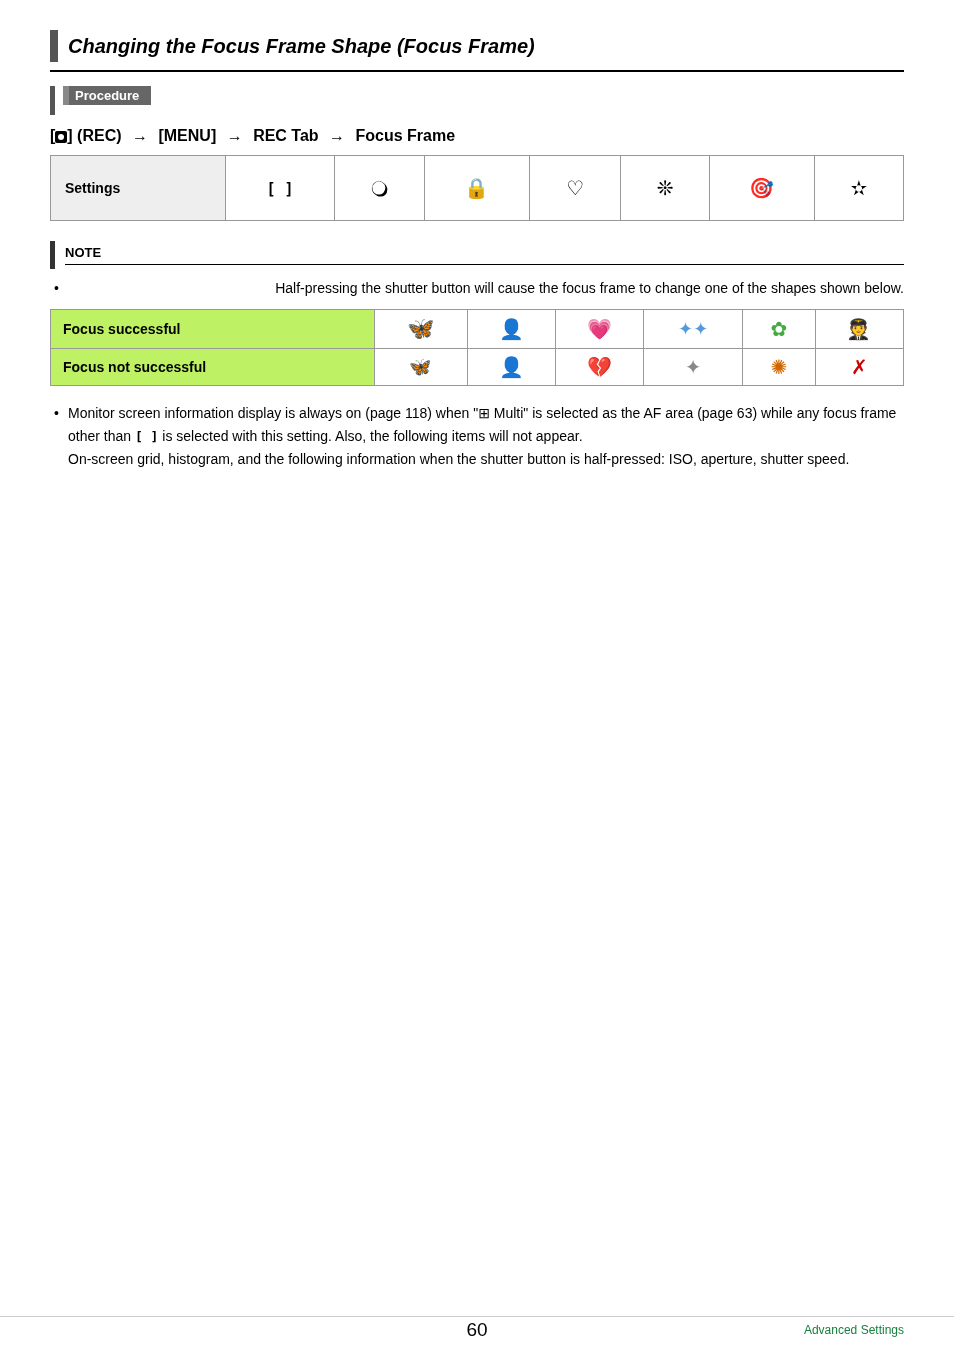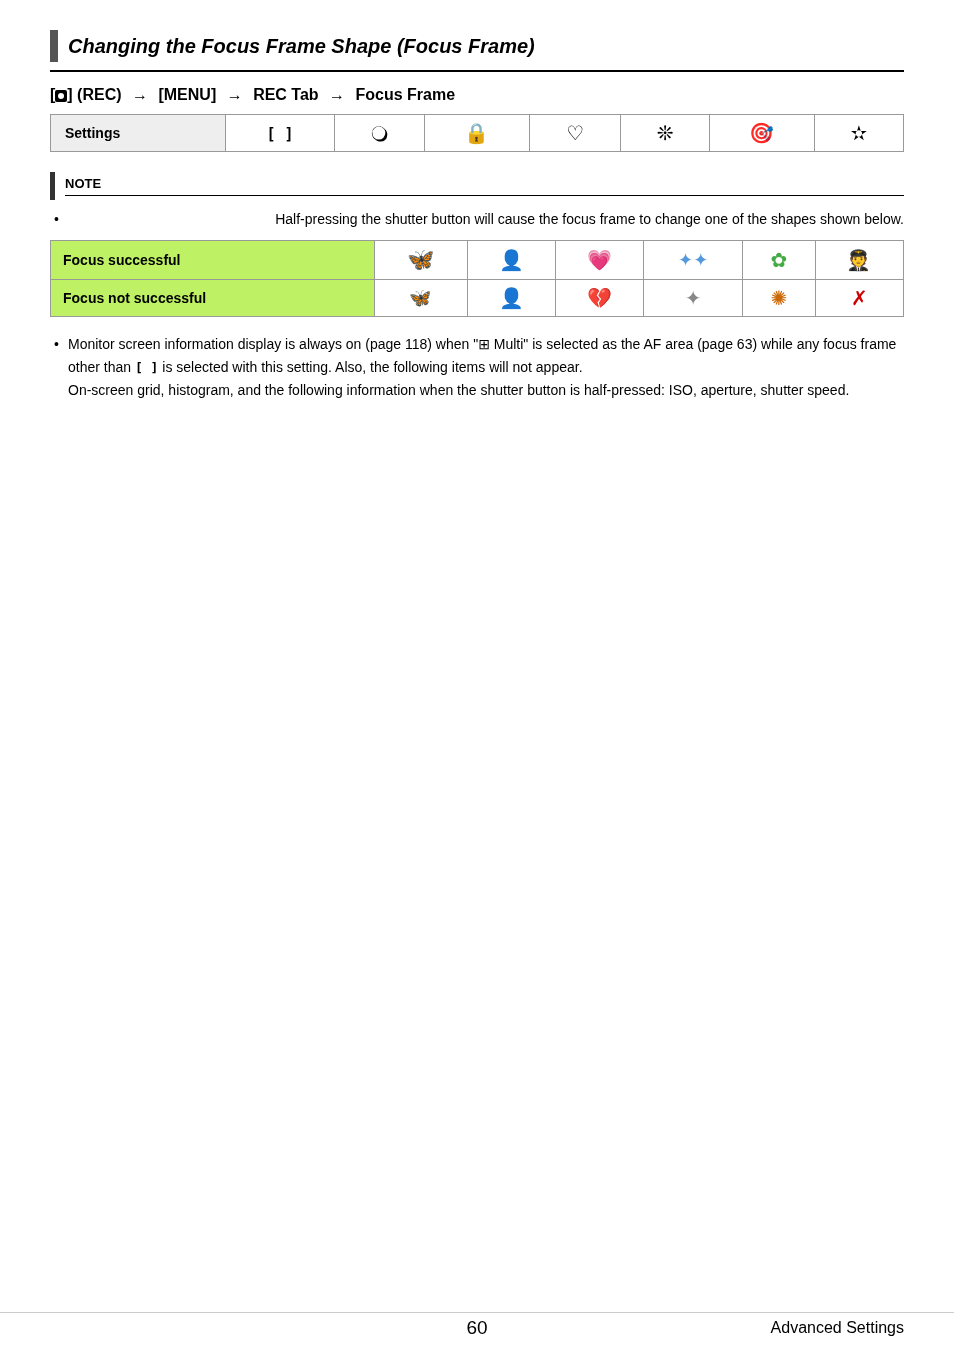--- a/index.html
+++ b/index.html
@@ -106,21 +106,21 @@
       line-height: 1.5;
     }
     .settings-table {
       border-collapse: collapse;
       width: 100%;
       margin-bottom: 20px;
       border: 1px solid #999;
     }
     .settings-table td {
       border: 1px solid #999;
-      padding: 6px 14px;
+      padding: 20px 14px;
       text-align: center;
       font-size: 18px;
     }
     .settings-table td.label {
       font-weight: bold;
       font-size: 14px;
       text-align: left;
       background: #eee;
       min-width: 90px;
     }
@@ -206,24 +206,24 @@
       justify-content: center;
       align-items: center;
     }
     .footer-page-num {
       font-size: 19px;
       position: absolute;
       left: 50%;
       transform: translateX(-50%);
     }
     .footer-section {
-      font-size: 16px;
+      font-size: 12px;
       margin-left: auto;
       margin-right: 50px;
-      color: #000000;
+      color: #15803d;
     }
     
     .icon-butterfly { color: #c060a0; font-size: 22px; }
     .icon-person { color: #b8860b; font-size: 20px; }
     .icon-heart-pink { color: #ff69b4; font-size: 20px; }
     .icon-sparkle-cross { color: #4488cc; font-size: 18px; }
     .icon-flower { color: #44aa44; font-size: 20px; }
     .icon-person-star { color: #cc4400; font-size: 20px; }
     
     .icon-nf-1 { color: #888; font-size: 18px; }
@@ -237,20 +237,26 @@
 </head>
 <body>
 
 <div class="page-container">
 
   <div class="page-title-bar">
     <div class="title-accent"></div>
     <span class="page-title">Changing the Focus Frame Shape (Focus Frame)</span>
   </div>
 
+  <div class="procedure-wrapper">
+    <div class="procedure-accent"></div>
+    <div class="procedure-badge">
+      <span>Procedure</span>
+    </div>
+  </div>
 
   <div class="nav-path">
     <span>[<span class="rec-icon-inner"></span>]</span>
     <span> (REC) </span>
     <span class="arrow">→</span>
     <span> [MENU] </span>
     <span class="arrow">→</span>
     <span> REC Tab </span>
     <span class="arrow">→</span>
     <span> Focus Frame</span>

